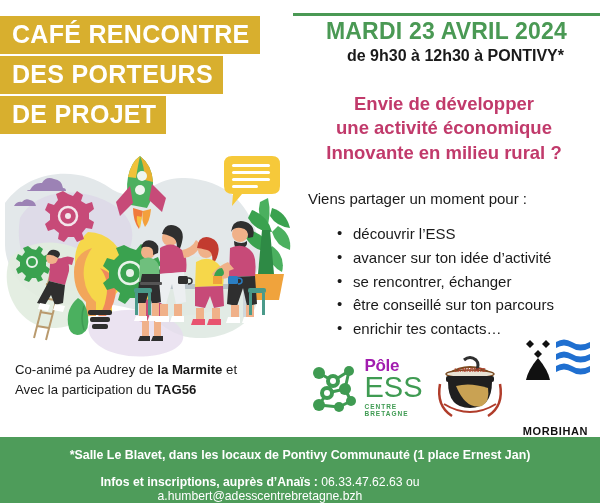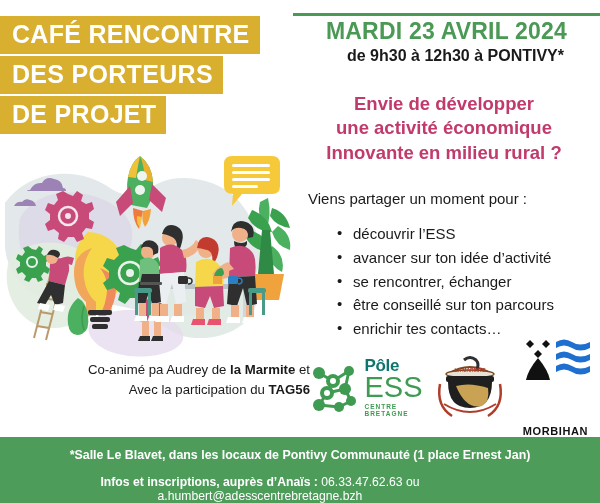--- a/index.html
+++ b/index.html
@@ -73,34 +73,34 @@
   }
   .bullets li{
     position:relative;padding-left:18px;margin-bottom:6.5px;line-height:1.15;
   }
   .bullets li:before{
     content:"\2022";position:absolute;left:2px;top:-1px;font-size:15px;
   }
 
   
   .credits{
-    position:absolute;left:22px;top:360px;width:288px;
-    text-align:right;color:#1a1a1a;font-size:13.2px;line-height:1.55;
+    position:absolute;left:15px;top:360px;width:288px;
+    text-align:left;color:#1a1a1a;font-size:13.2px;line-height:1.55;
   }
   .credits b{font-weight:bold;}
 
   
   .logos{
     position:absolute;left:300px;top:352px;width:300px;height:70px;
     display:flex;align-items:center;justify-content:space-around;
   }
   .logo{display:flex;align-items:center;}
 
   .poleess-text{margin-left:3px;line-height:1;}
-  .poleess-text .l1{font-size:17px;font-weight:bold;color:#0f766e;letter-spacing:-0.3px;}
+  .poleess-text .l1{font-size:17px;font-weight:bold;color:#a21caf;letter-spacing:-0.3px;}
   .poleess-text .l2{font-size:29px;font-weight:normal;color:#3f9b52;letter-spacing:0px;margin-top:-1px;}
   .poleess-text .l3{font-size:6.5px;font-weight:bold;color:#3f9b52;letter-spacing:1px;margin-top:2px;}
   .poleess-text .l4{font-size:6.5px;font-weight:bold;color:#3f9b52;letter-spacing:1px;}
 
   .morbihan-wrap{display:flex;flex-direction:column;align-items:center;gap:41px;}
   .morbihan-text{font-size:11px;font-weight:bold;color:#111;letter-spacing:0.6px;margin-top:2px;}
 
   
   .footer{
     position:absolute;left:0;top:437px;width:600px;height:66px;

